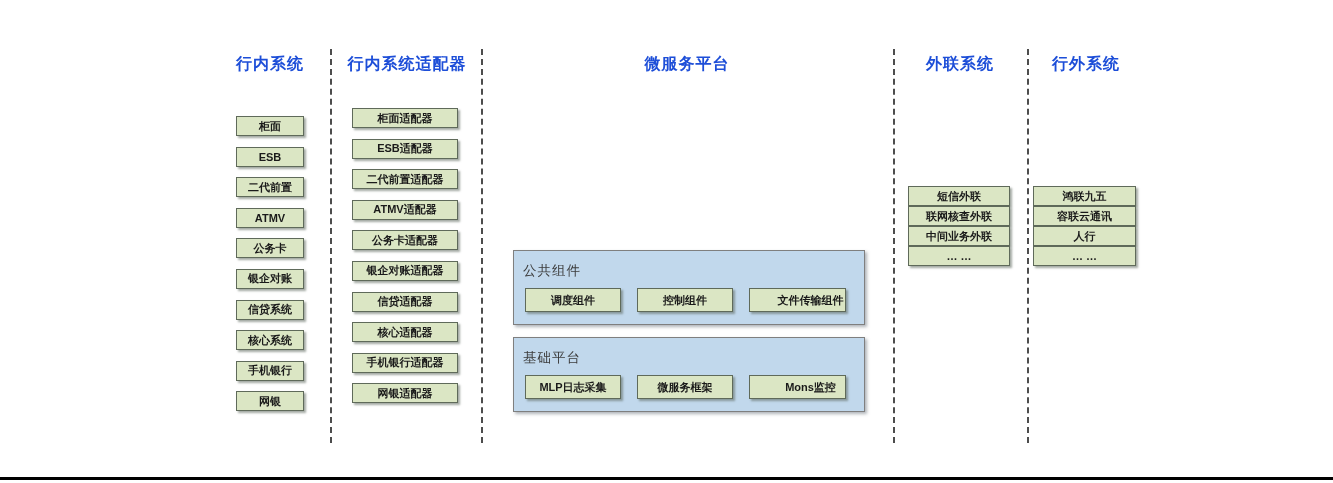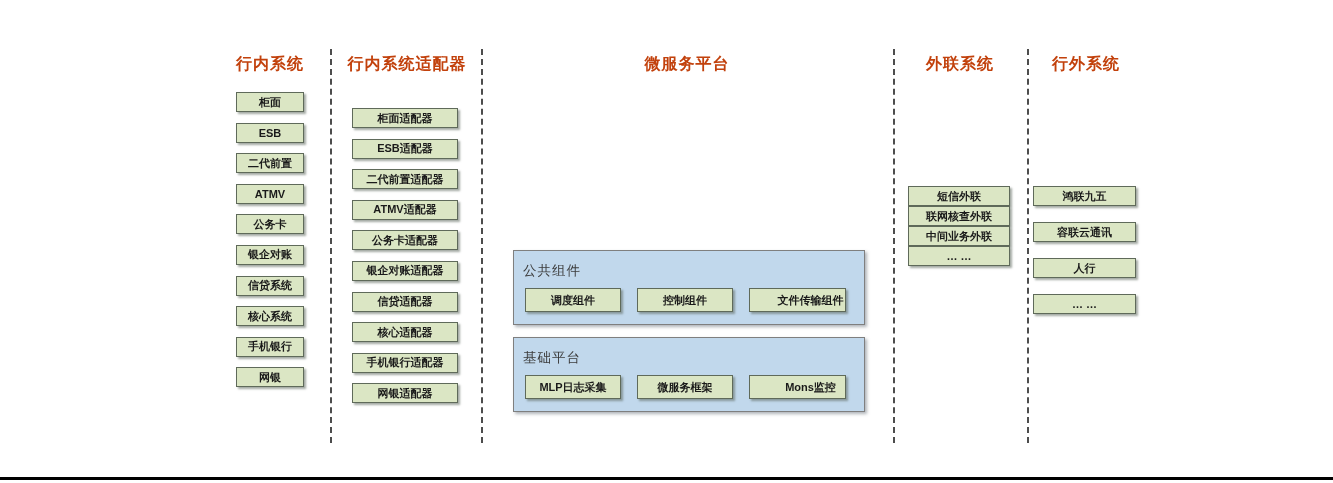--- a/index.html
+++ b/index.html
@@ -6,43 +6,43 @@
   .page{
     position:relative;
     width:1333px;height:483px;
     background:#ffffff;
     font-family:"Liberation Sans","DejaVu Sans",sans-serif;
     overflow:hidden;
   }
   
   .col-header{
     position:absolute;top:54px;height:20px;
-    font-size:16px;font-weight:bold;color:#c2410c;
+    font-size:16px;font-weight:bold;color:#1d4ed8;
     text-align:center;line-height:20px;
     letter-spacing:1px;
   }
   .h-inbank{left:205px;width:130px;}
   .h-adapter{left:337px;width:140px;}
   .h-platform{left:481px;width:412px;}
   .h-outlink{left:896px;width:128px;}
   .h-external{left:1027px;width:118px;}
 
   
   .divider{
     position:absolute;top:49px;height:394px;width:0;
     border-left:2px dashed #4d4d4d;
   }
   .d1{left:330px;}.d2{left:481px;}.d3{left:893px;}.d4{left:1027px;}
 
   
   .stack{position:absolute;display:flex;flex-direction:column;}
-  .stack-inbank{left:236px;top:92px;width:68px;gap:10.6px;text-align:right;}
+  .stack-inbank{left:236px;top:116px;width:68px;gap:10.6px;text-align:right;}
   .stack-adapter{left:352px;top:108px;width:106px;gap:10.6px;}
   .stack-outlink{left:908px;top:186px;width:102px;gap:0;}
-  .stack-external{left:1033px;top:186px;width:103px;gap:16px;}
+  .stack-external{left:1033px;top:186px;width:103px;gap:0;}
 
   .sbox{
     height:20px;width:100%;
     background:#dbe6c4;
     border:1px solid #5f6a5a;
     box-shadow:1.5px 1.5px 2px rgba(90,100,90,0.55);
     box-sizing:border-box;
     font-size:11px;font-weight:bold;color:#1a1a1a;
     display:flex;align-items:center;justify-content:center;
     white-space:nowrap;

